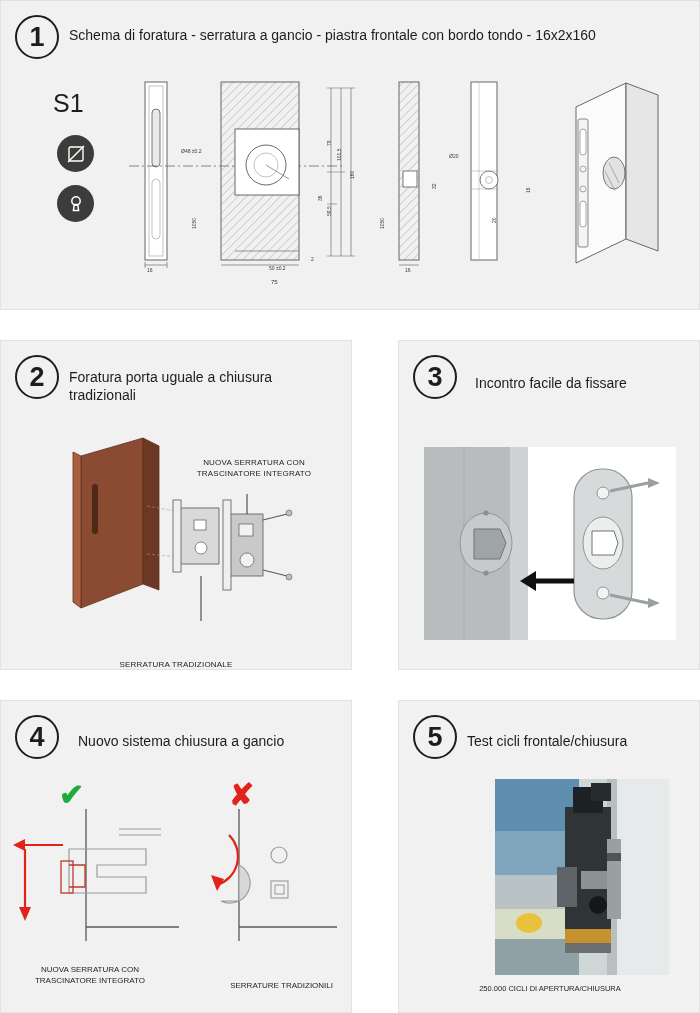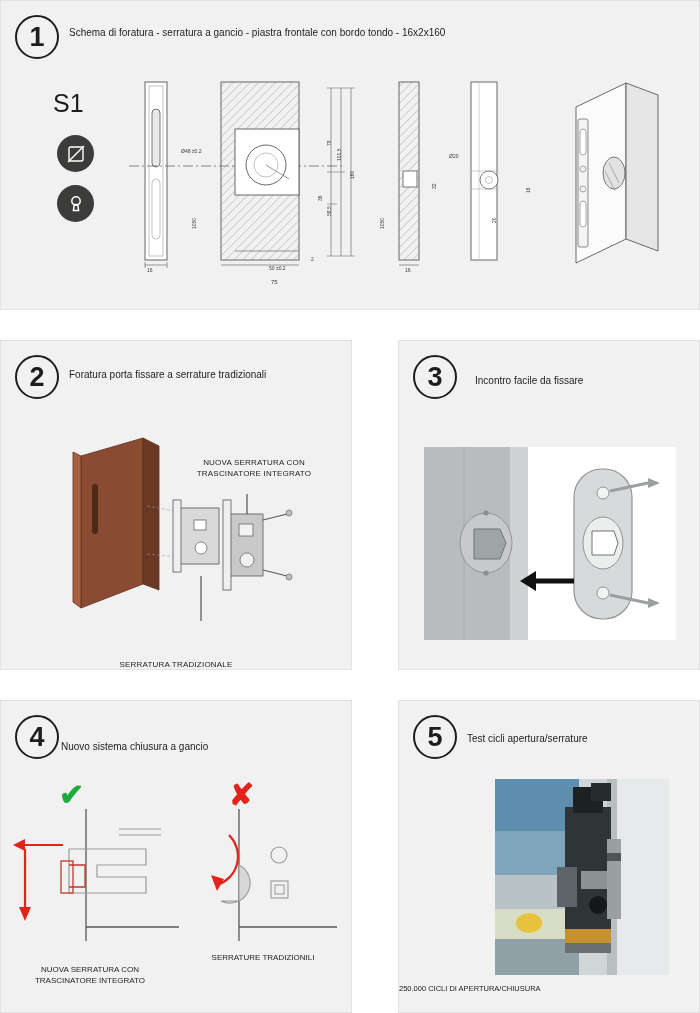--- a/index.html
+++ b/index.html
@@ -24,21 +24,21 @@
     width: 44px; height: 44px;
     border-radius: 50%;
     border: 2.5px solid #1d1d1b;
     display: flex; align-items: center; justify-content: center;
     font-size: 27px; font-weight: bold; color: #1d1d1b;
     font-family: "Liberation Sans", sans-serif;
     background: transparent;
   }
   .badge-title {
     position: absolute;
-    font-size: 10px;
+    font-size: 14px;
     color: #1d1d1b;
     line-height: 1.25;
   }
 
   
   #panel1 { left: 0; top: 0; width: 700px; height: 310px; }
   #p1-badge { left: 14px; top: 14px; }
   #p1-title { left: 68px; top: 26px; width: 620px; }
 
   .s1-label {
@@ -78,41 +78,41 @@
   }
 
   
   #panel3 { left: 398px; top: 340px; width: 302px; height: 330px; }
   #p3-badge { left: 14px; top: 14px; }
   #p3-title { left: 68px; top: 34px; width: 225px; margin-left: 8px; }
 
   
   #panel4 { left: 0; top: 700px; width: 352px; height: 313px; }
   #p4-badge { left: 14px; top: 14px; }
-  #p4-title { left: 60px; top: 32px; width: 265px; margin-top: 8px; }
+  #p4-title { left: 77px; top: 32px; width: 265px; }
   .tick { position: absolute; font-size: 30px; color: #1faa3c; font-weight: bold; }
   .cross { position: absolute; font-size: 30px; color: #e2231a; font-weight: bold; }
   .caption {
     position: absolute; font-size: 8px; text-align: center;
     color: #1d1d1b; line-height: 1.35;
   }
 
   
   #panel5 { left: 398px; top: 700px; width: 302px; height: 313px; }
   #p5-badge { left: 14px; top: 14px; }
   #p5-title { left: 68px; top: 32px; width: 225px; }
   .photo {
     position: absolute;
     left: 96px; top: 78px; width: 174px; height: 196px;
     overflow: hidden;
     background: #9aa6ab;
   }
   .photo-caption {
     position: absolute; left: 0; top: 283px; width: 302px;
-    font-size: 7.5px; color: #1d1d1b;
+    text-align: center; font-size: 7.5px; color: #1d1d1b;
   }
 </style>
 </head>
 <body>
 
 <div class="page">
 
   <div class="panel" id="panel1">
     <div class="badge" id="p1-badge">1</div>
     <div class="badge-title" id="p1-title">Schema di foratura - serratura a gancio - piastra frontale con bordo tondo - 16x2x160</div>
@@ -217,21 +217,21 @@
       <circle cx="27" cy="88" r="3" fill="none" stroke="#6e6e6e" stroke-width="0.6"></circle>
       <circle cx="27" cy="108" r="3" fill="none" stroke="#6e6e6e" stroke-width="0.6"></circle>
       <ellipse cx="58" cy="92" rx="11" ry="16" fill="#e2e2e2" stroke="#58585a" stroke-width="0.8"></ellipse>
       <line x1="53" y1="82" x2="63" y2="102" stroke="#8f8f8f" stroke-width="0.7"></line>
       <line x1="49" y1="90" x2="59" y2="110" stroke="#8f8f8f" stroke-width="0.7"></line>
     </svg>
   </div>
 
   <div class="panel" id="panel2">
     <div class="badge" id="p2-badge">2</div>
-    <div class="badge-title" id="p2-title">Foratura porta fissare a serrature tradizionali</div>
+    <div class="badge-title" id="p2-title">Foratura porta uguale a chiusura tradizionali</div>
 
     <div class="note" style="left:178px; top:117px; width:150px;">NUOVA SERRATURA CON TRASCINATORE INTEGRATO</div>
     <div class="note" style="left:110px; top:293px; width:130px;margin-top:26px;">SERRATURA TRADIZIONALE</div>
 
     <svg class="dwg" style="left:50px; top:95px;" width="290" height="195">
 
       <polygon points="30,20 92,2 92,148 30,172" fill="#8a4b32" stroke="#5e3220" stroke-width="0.8"></polygon>
       <polygon points="92,2 108,10 108,154 92,148" fill="#6b3823" stroke="#5e3220" stroke-width="0.8"></polygon>
       <polygon points="30,20 30,172 22,166 22,16" fill="#a95f40" stroke="#5e3220" stroke-width="0.8"></polygon>
       <rect x="41" y="48" width="6" height="50" rx="3" fill="#4d2918"></rect>
@@ -320,26 +320,26 @@
       <line x1="52" y1="118" x2="150" y2="118" stroke="#58585a" stroke-width="1.3"></line>
       <path d="M52 56 L52 92 L34 92 A20 20 0 0 0 52 56 Z" fill="#d8d8d8" stroke="#9a9a9a" stroke-width="1.1"></path>
       <circle cx="92" cy="46" r="8" fill="none" stroke="#9a9a9a" stroke-width="1.1"></circle>
       <rect x="84" y="72" width="17" height="17" fill="none" stroke="#9a9a9a" stroke-width="1.1"></rect>
       <rect x="88" y="76" width="9" height="9" fill="none" stroke="#9a9a9a" stroke-width="1"></rect>
       <path d="M42 26 A30 30 0 0 1 30 76" fill="none" stroke="#e2231a" stroke-width="2.2"></path>
       <polygon points="24,66 30,82 37,70" fill="#e2231a"></polygon>
     </svg>
 
     <div class="caption" style="left:14px; top:264px; width:150px;">NUOVA SERRATURA CON TRASCINATORE INTEGRATO</div>
-    <div class="caption" style="left:192px; top:252px; width:140px;">SERRATURE TRADIZIONILI</div>
+    <div class="caption" style="left:192px; top:280px; width:140px;text-align:right;">SERRATURE TRADIZIONILI</div>
   </div>
 
   <div class="panel" id="panel5">
     <div class="badge" id="p5-badge">5</div>
-    <div class="badge-title" id="p5-title">Test cicli apertura/serrature</div>
+    <div class="badge-title" id="p5-title">Test cicli frontale/chiusura</div>
 
     <div class="photo">
       <svg width="174" height="196" viewBox="0 0 174 196">
         <rect x="0" y="0" width="174" height="196" fill="#cfd6d8"></rect>
 
         <rect x="0" y="0" width="84" height="196" fill="#7fa6bd"></rect>
         <rect x="0" y="0" width="84" height="52" fill="#5f8fae"></rect>
         <rect x="0" y="96" width="84" height="34" fill="#b9c2c4"></rect>
         <rect x="0" y="130" width="84" height="30" fill="#d8ddc6"></rect>
         <rect x="0" y="160" width="84" height="36" fill="#8fa0a6"></rect>

